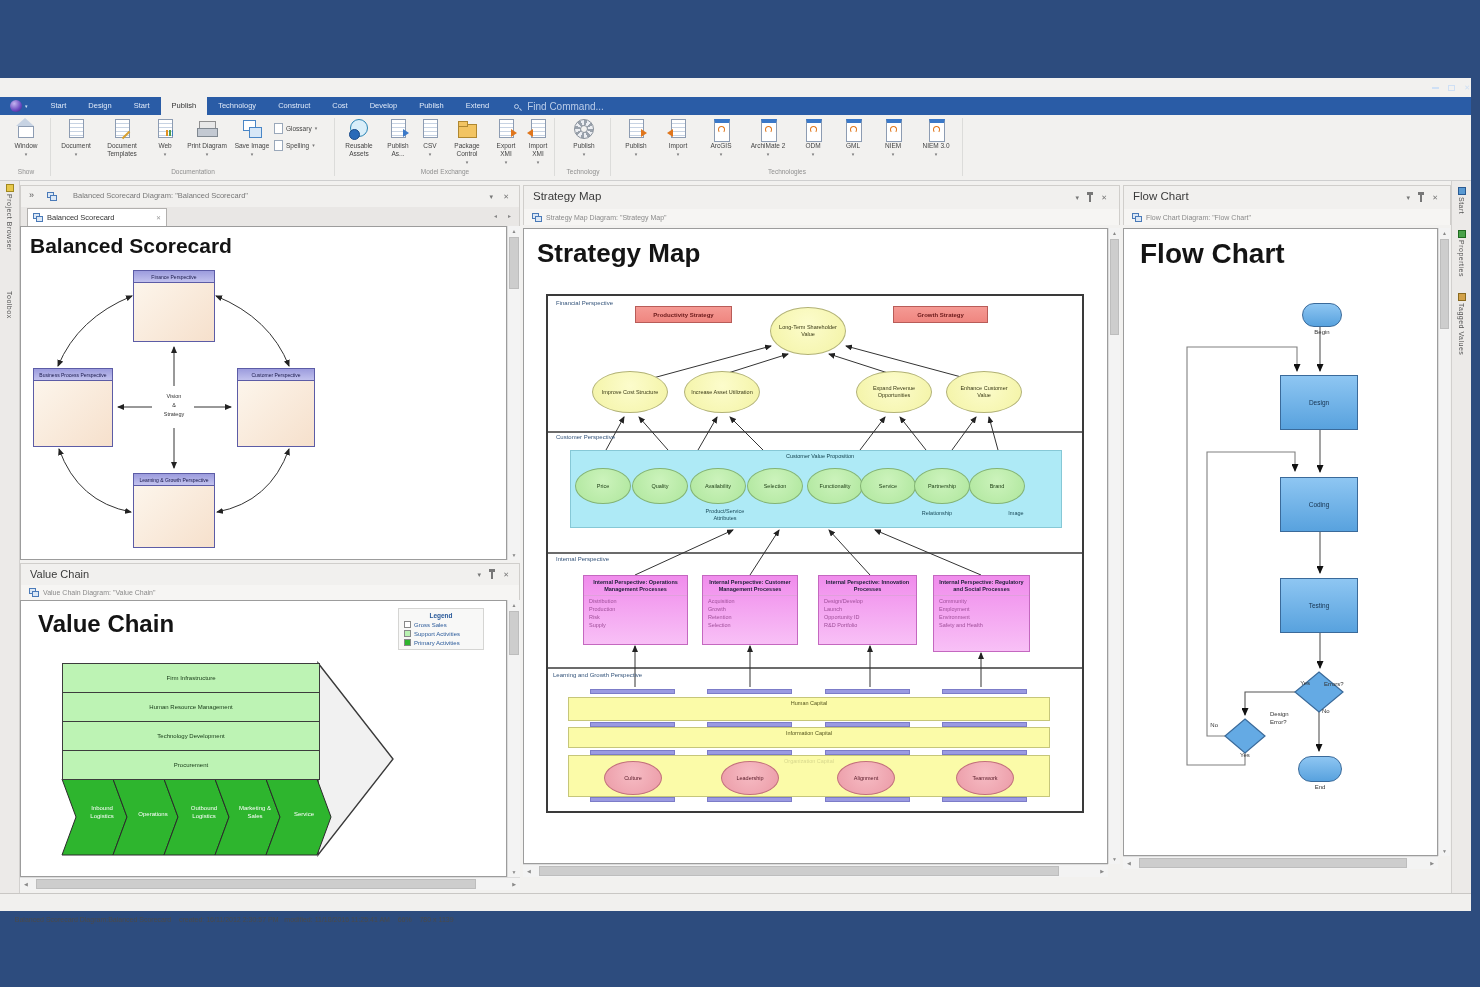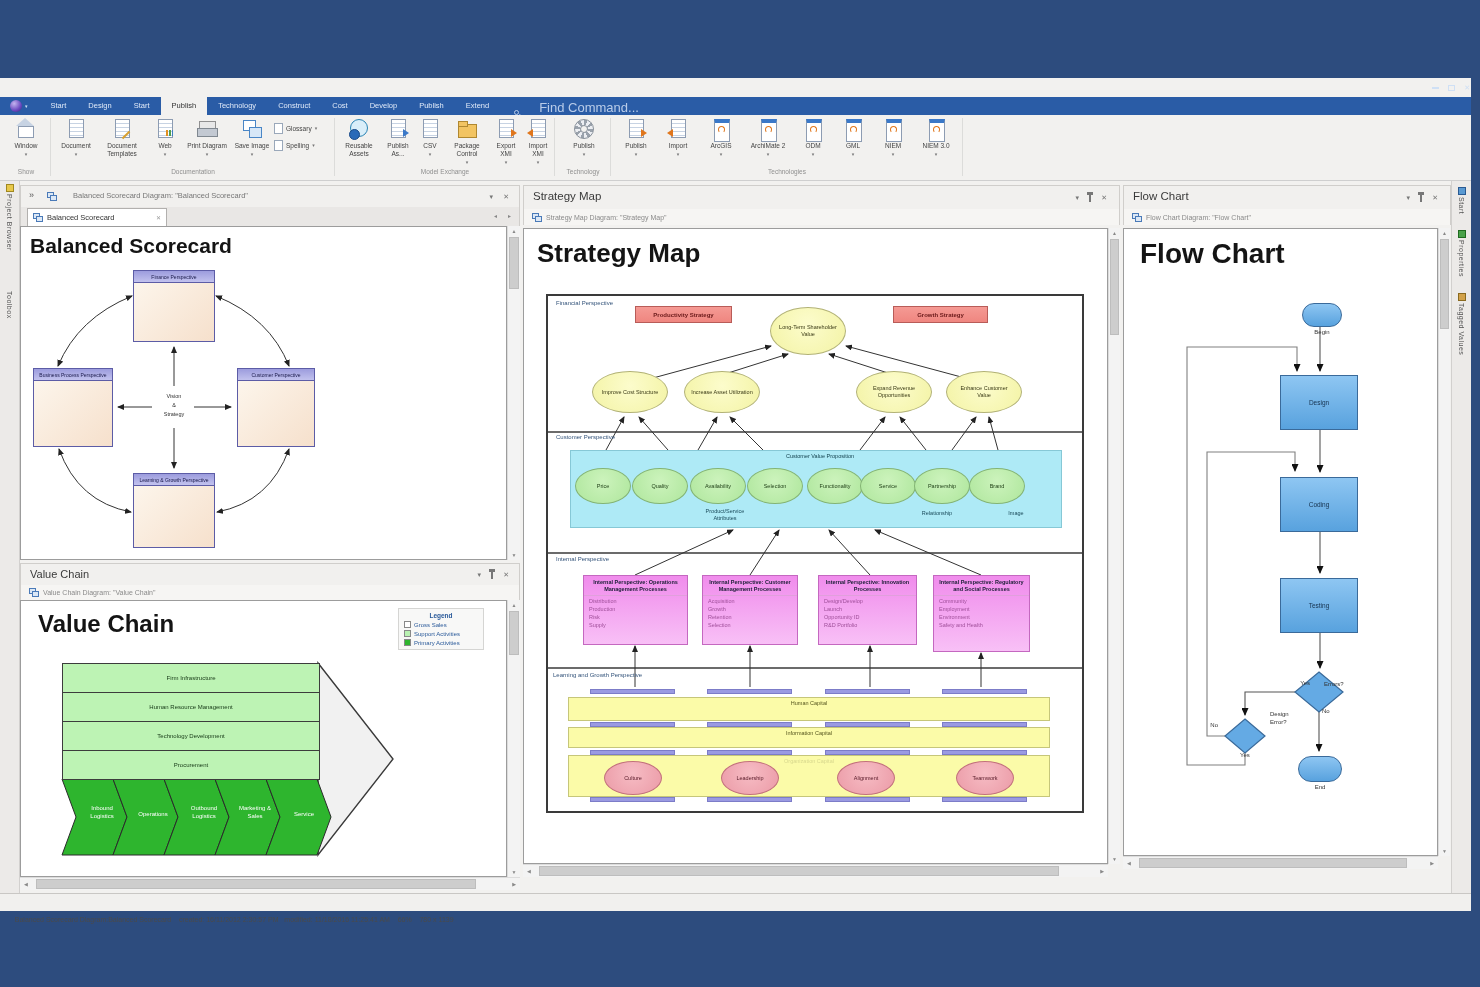--- a/index.html
+++ b/index.html
@@ -20,21 +20,21 @@
   .ctl-max { width:7px; height:6px; border:1px solid #cfe0f5; }
   .ctl-close { color:#cfe0f5; font-size:7px; line-height:7px; }
 
   #tabsrow { left:0; top:97px; width:1471px; height:18px; background:#2a5ca6; display:flex; align-items:stretch; }
   #logo-wrap { display:flex; align-items:center; gap:3px; padding:0 12px 0 10px; }
   #logo { width:12px; height:12px; border-radius:50%;
     background:radial-gradient(circle at 35% 30%, #c3b4ef, #6a48c0 60%, #3a2470); }
   #logo-caret { color:#cfe0f5; font-size:5px; }
   .rtab { color:#dfe9f8; font-size:7.5px; line-height:18px; padding:0 11px; }
   .rtab.active { background:#f2f1ef; color:#333; }
-  #ribbon-search { display:flex; align-items:flex-end; gap:20px; padding-left:14px; color:#b9cce9; font-size:13px; }
+  #ribbon-search { display:flex; align-items:center; gap:8px; padding-left:14px; color:#b9cce9; font-size:10px; }
   .search-glass { width:5px; height:5px; border:1px solid #b9cce9; border-radius:50%; position:relative; }
   .search-glass::after { content:""; position:absolute; left:4px; top:4px; width:3px; height:1px; background:#b9cce9; transform:rotate(45deg); }
 
   
   #ribbon { left:0; top:115px; width:1471px; height:66px; background:#f2f1ef; border-bottom:1px solid #cfcfcf; }
   .rsep { position:absolute; top:3px; width:1px; height:58px; background:#dcdcda; }
   .rgl { position:absolute; top:53px; font-size:6.5px; color:#8f8f8f; text-align:center; }
   .rbtn { position:absolute; top:3px; height:50px; text-align:center; font-size:6.5px; color:#444; }
   .rbtn .lbl { line-height:1.2; white-space:pre-line; }
   .rbtn.caret .lbl::after { content:"\A\25BE"; white-space:pre; font-size:5px; color:#777; }

